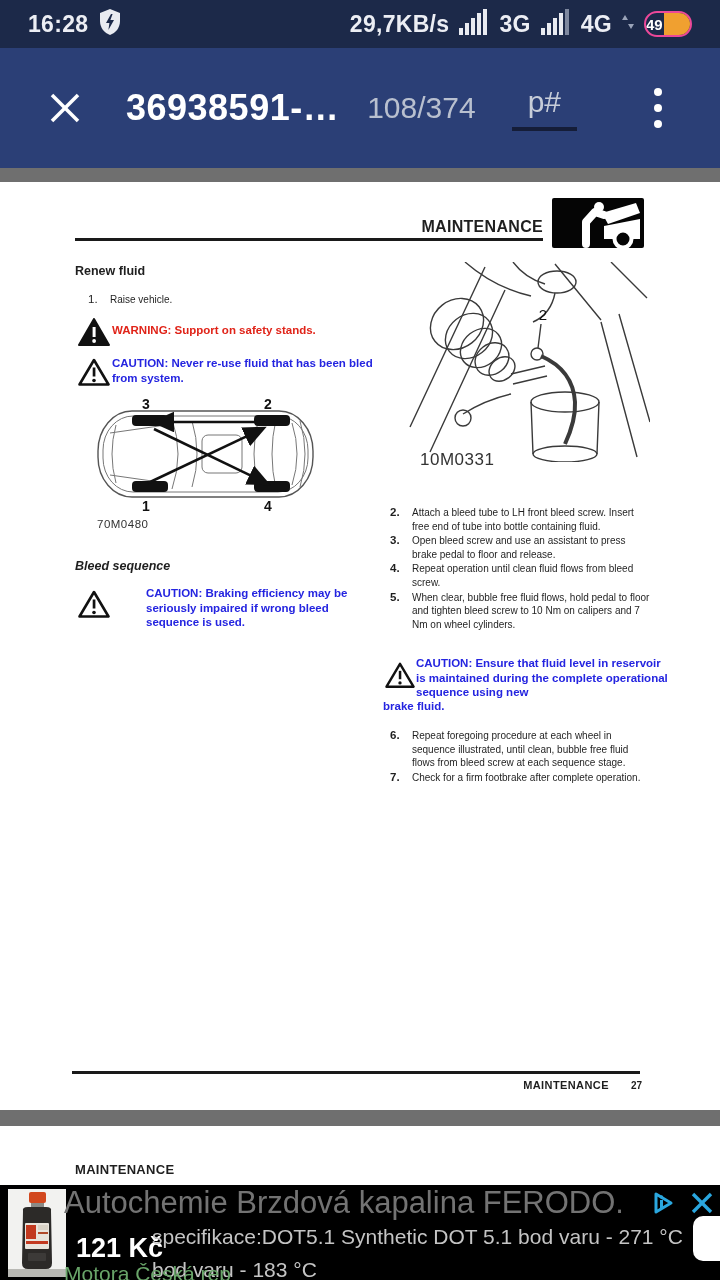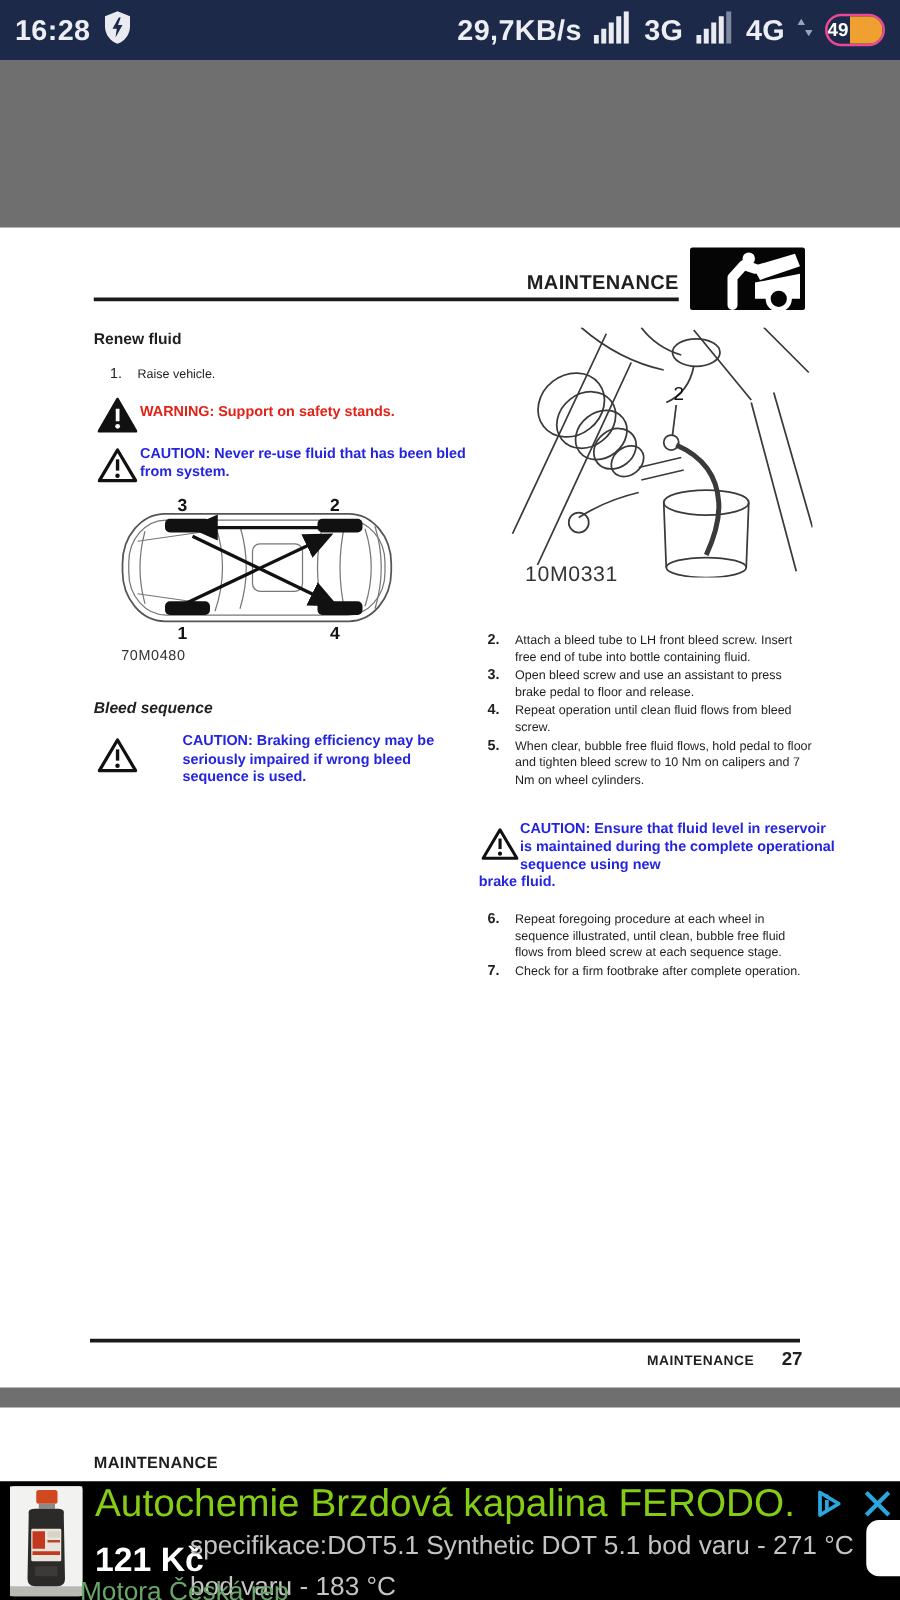--- a/index.html
+++ b/index.html
@@ -2,21 +2,21 @@
 <html><head>
 <meta charset="utf-8">
 <style>
   * { margin:0; padding:0; box-sizing:border-box; }
   html,body { width:720px; height:1280px; overflow:hidden; }
   body { font-family:"Liberation Sans", sans-serif; background:#6f6f6f; }
   #screen { position:relative; width:720px; height:1280px; overflow:hidden; background:#6f6f6f; }
 
   
   .status-bar { position:absolute; top:0; left:0; width:720px; height:48px; background:#1c2949;
-    display:flex; align-items:center; justify-content:space-between; padding:0 12px; color:#eceef4; }
+    display:flex; align-items:center; justify-content:space-between; padding:0 28px; color:#eceef4; }
   .sb-left, .sb-right { display:flex; align-items:center; gap:10px; }
   .sb-text { font-size:23px; font-weight:700; letter-spacing:0.3px; }
   .battery { position:relative; width:48px; height:26px; border:2px solid #ec4899; border-radius:13px;
     overflow:hidden; display:flex; align-items:center; justify-content:flex-start; }
   .battery .fill { position:absolute; right:0; top:0; bottom:0; width:58%; background:#f0a030; }
   .battery .pct { position:relative; font-size:15px; font-weight:700; color:#fff; z-index:1; }
 
   
   .toolbar { position:absolute; top:48px; left:0; width:720px; height:120px; background:#2b3f76;
     display:flex; align-items:center; color:#fff; }
@@ -46,28 +46,28 @@
   .step .txt { flex:1; font-size:10px; line-height:13.6px; }
 
   .warn-red  { color:#e02318; font-weight:700; font-size:11.5px; line-height:14px; }
   .caut-blue { color:#2424e0; font-weight:700; font-size:11.5px; line-height:14.5px; }
 
   .fig-code { font-size:17px; color:#333; letter-spacing:0.5px; }
 
   .ftr-rule { left:72px; top:889px; width:568px; height:3px; background:#1a1a1a; }
   .ftr-row { left:380px; top:897px; width:262px; display:flex; justify-content:flex-end; align-items:baseline; gap:22px; }
   .ftr-label { font-size:11px; font-weight:700; letter-spacing:0.4px; }
-  .ftr-num { font-size:15px; font-weight:700; }
+  .ftr-num { font-size:10px; font-weight:700; }
 
   .p2-title { left:75px; top:36px; font-size:13px; font-weight:700; letter-spacing:0.3px; }
 
   
   .ad { position:absolute; top:1185px; left:0; width:720px; height:95px; background:#000; overflow:hidden; }
   .ad-img { position:absolute; left:8px; top:4px; width:58px; height:88px; background:#f2f2f0; border-radius:3px; }
-  .ad-title { position:absolute; left:76px; top:0px; width:578px; font-size:31px; color:#84cc16;
+  .ad-title { position:absolute; left:64px; top:0px; width:578px; font-size:31px; color:#737373;
     white-space:nowrap; overflow:hidden; }
   .ad-price { position:absolute; left:76px; top:48px; font-size:27px; font-weight:700; color:#ffffff; }
   .ad-spec1 { position:absolute; left:152px; top:40px; font-size:21px; color:#c4c4c4; white-space:nowrap; }
   .ad-spec2 { position:absolute; left:152px; top:73px; font-size:21px; color:#c4c4c4; white-space:nowrap; }
   .ad-advertiser { position:absolute; left:64px; top:77px; font-size:21px; color:#69a569; white-space:nowrap; }
   .ad-icons { position:absolute; right:6px; top:6px; display:flex; align-items:center; gap:10px; }
   .ad-tab { position:absolute; left:693px; top:31px; width:27px; height:45px; background:#fff; border-radius:10px 0 0 10px; }
 </style>
 </head>
 <body>
@@ -112,20 +112,36 @@
           <polygon points="6,13 12,13 9,18" fill="#9aa3b8"></polygon>
         </svg>
       </span>
       <span class="battery">
         <span class="fill"></span>
         <span class="pct">49</span>
       </span>
     </div>
   </div>
 
+  <div class="toolbar">
+    <span class="tb-close">
+      <svg width="34" height="34" viewBox="0 0 34 34">
+        <line x1="4" y1="4" x2="30" y2="30" stroke="#fff" stroke-width="3.5"></line>
+        <line x1="30" y1="4" x2="4" y2="30" stroke="#fff" stroke-width="3.5"></line>
+      </svg>
+    </span>
+    <span class="tb-title">36938591-…</span>
+    <span class="tb-pages">108/374</span>
+    <span class="tb-pageinput">p#</span>
+    <span class="tb-menu">
+      <span class="dot"></span>
+        <span class="dot"></span>
+        <span class="dot"></span>
+    </span>
+  </div>
 
   <div class="page page1">
 
     <div class="abs hdr-title">MAINTENANCE</div>
     <div class="abs hdr-rule"></div>
     <div class="abs hdr-icon">
       <svg width="92" height="50" viewBox="0 0 92 50">
         <circle cx="47" cy="9" r="5" fill="#fff"></circle>
         <path d="M34 46 L34 24 L43 14 L52 17" stroke="#fff" stroke-width="8" fill="none" stroke-linejoin="round" stroke-linecap="round"></path>
         <polygon points="50,15 84,5 88,15 56,26" fill="#fff"></polygon>

